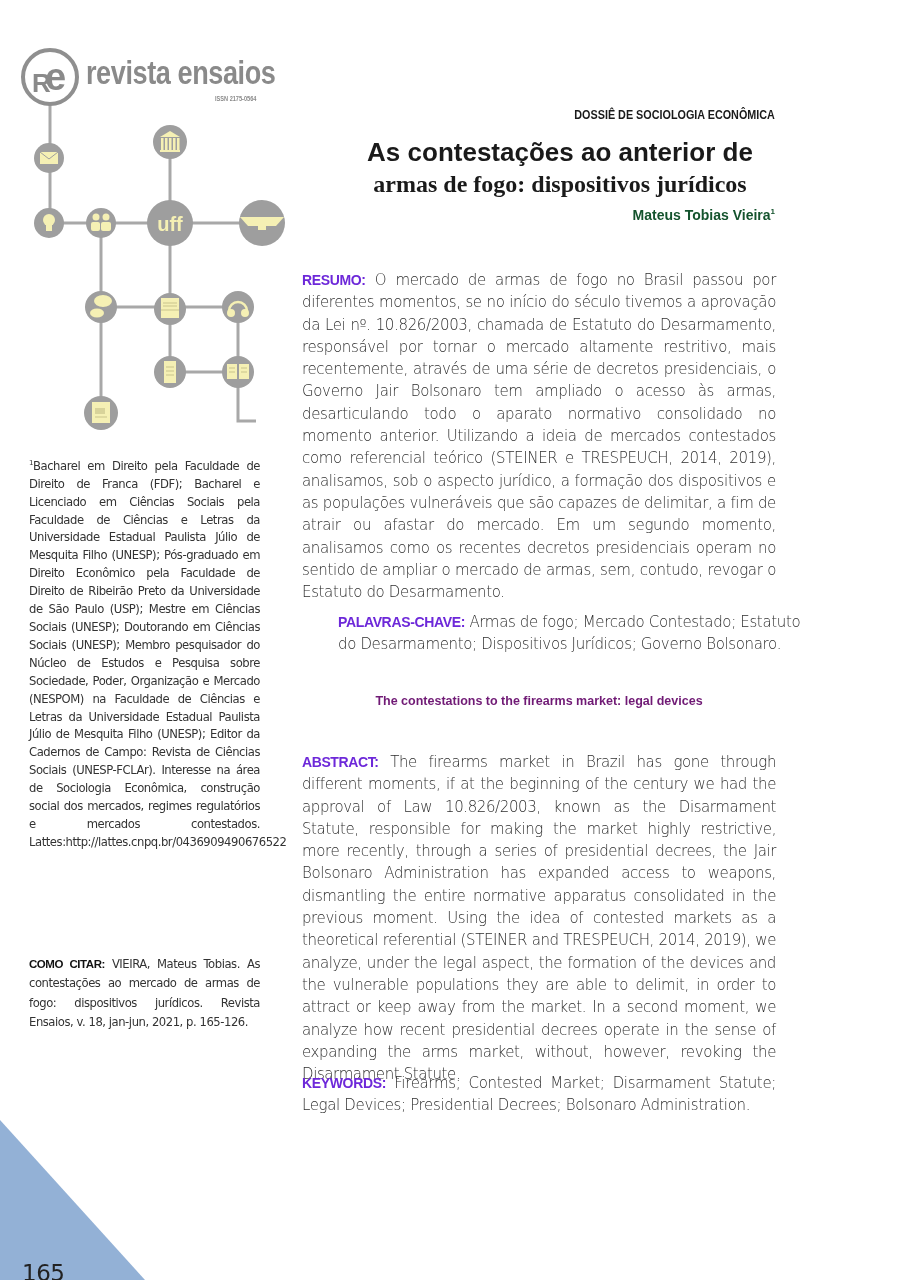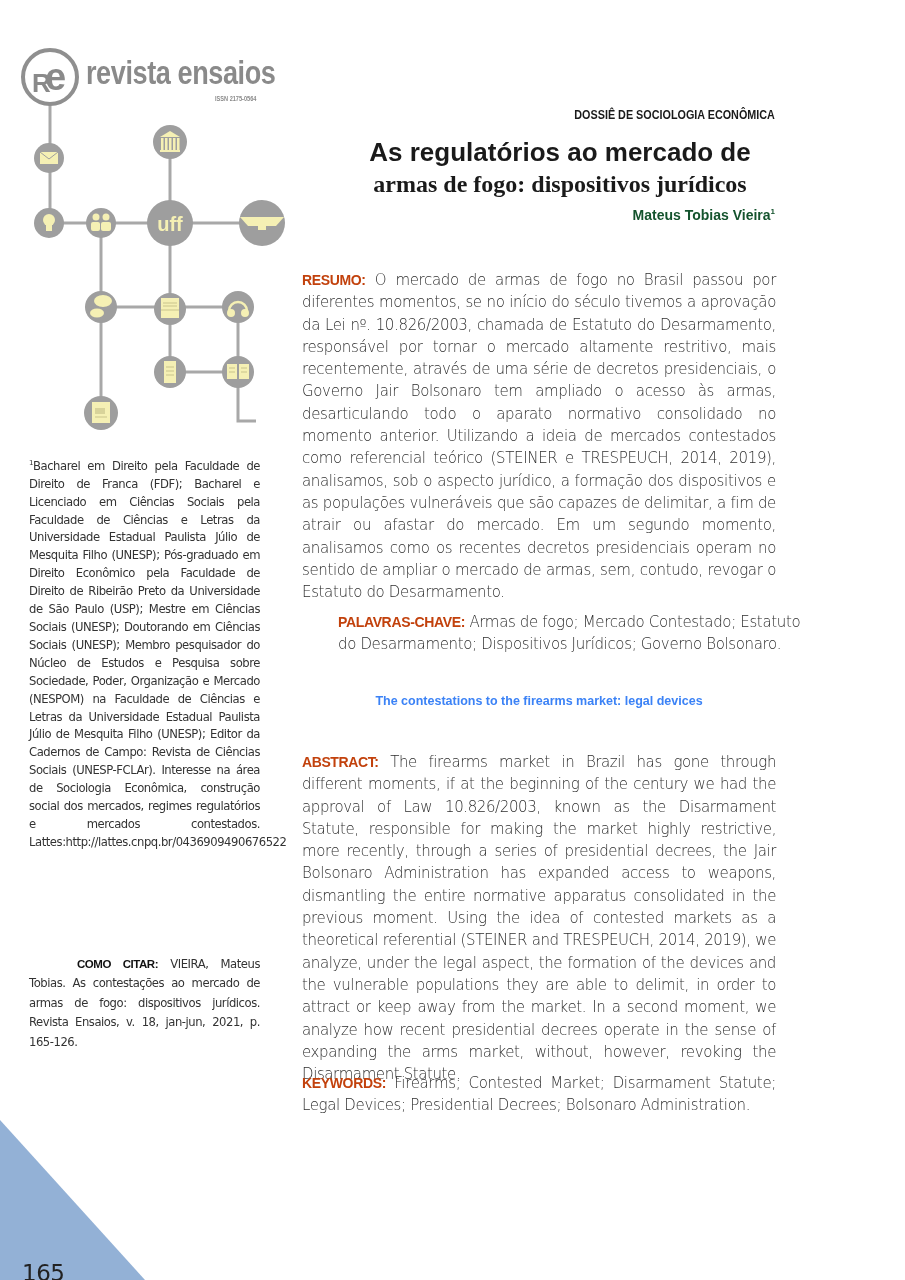--- a/index.html
+++ b/index.html
@@ -37,40 +37,40 @@
     font-family: "Liberation Sans", sans-serif; font-weight: bold;
     font-size: 14px; color: #14532d;
   }
   .author sup { font-size: 8px; }
   .main-col {
     position: absolute; left: 302px; width: 474px;
     font-family: "DejaVu Sans", sans-serif; font-size: 15px; line-height: 22.3px;
     color: #2e2e2e; text-align: justify; font-weight: 300;
   }
   .main-col .lbl {
-    font-family: "Liberation Sans", sans-serif; font-weight: bold; color: #c2410c;
+    font-family: "Liberation Sans", sans-serif; font-weight: bold; color: #6d28d9;
     font-size: 14px;
   }
   #resumo { top: 269px; letter-spacing: -0.35px; }
   #palavras { top: 611px; letter-spacing: -0.35px; }
   #en-title {
     position: absolute; left: 302px; width: 474px; top: 694px; text-align: center;
-    font-family: "Liberation Sans", sans-serif; font-weight: bold; font-size: 12.5px; color: #3b82f6;
+    font-family: "Liberation Sans", sans-serif; font-weight: bold; font-size: 12.5px; color: #701a75;
   }
   #abstract { top: 751px; letter-spacing: -0.4px; }
   #keywords { top: 1072px; letter-spacing: -0.35px; }
   .side-col {
     position: absolute; left: 29px; width: 231px;
     font-family: "DejaVu Sans", sans-serif; font-size: 11.6px; line-height: 17.9px;
     color: #333; text-align: justify; letter-spacing: -0.45px;
   }
   .side-col sup { font-size: 7px; }
   #footnote { top: 455px; }
   #cite { top: 955px; line-height: 19.4px; }
-  #cite .lbl { font-family: "Liberation Sans", sans-serif; font-weight: bold; color:#111; font-size: 11.5px; margin-left: 48px; }
+  #cite .lbl { font-family: "Liberation Sans", sans-serif; font-weight: bold; color:#111; font-size: 11.5px; }
   #corner { position: absolute; left: 0; bottom: 0; }
   #page-number {
     position: absolute; left: 22px; top: 1260px;
     font-family: "DejaVu Sans", sans-serif; font-size: 23px; color: #222; letter-spacing: -0.5px;
   }
 </style>
 </head>
 <body>
 
 <svg id="network" width="300" height="440">
@@ -178,21 +178,21 @@
     <rect x="95" y="408" width="10" height="6" fill="#d8d39a"></rect>
     <line x1="95" y1="417" x2="107" y2="417" stroke="#c9c48c" stroke-width="1"></line>
   </g>
 </svg>
 
 <div class="logo-text">revista ensaios</div>
 <div class="issn">ISSN 2175-0564</div>
 
 <div class="section-label">DOSSIÊ DE SOCIOLOGIA ECONÔMICA</div>
 <div class="title">
-  <div>As regulatórios ao mercado de</div>
+  <div>As contestações ao anterior de</div>
   <div class="line2">armas de fogo: dispositivos jurídicos</div>
 </div>
 <div class="author">
   <span>Mateus Tobias Vieira</span><sup>1</sup>
 </div>
 
 <div id="resumo" class="main-col">
   <span class="lbl">RESUMO:</span>
   <span>O mercado de armas de fogo no Brasil passou por diferentes momentos, se no início do século tivemos a aprovação da Lei nº. 10.826/2003, chamada de Estatuto do Desarmamento, responsável por tornar o mercado altamente restritivo, mais recentemente, através de uma série de decretos presidenciais, o Governo Jair Bolsonaro tem ampliado o acesso às armas, desarticulando todo o aparato normativo consolidado no momento anterior. Utilizando a ideia de mercados contestados como referencial teórico (STEINER e TRESPEUCH, 2014, 2019), analisamos, sob o aspecto jurídico, a formação dos dispositivos e as populações vulneráveis que são capazes de delimitar, a fim de atrair ou afastar do mercado. Em um segundo momento, analisamos como os recentes decretos presidenciais operam no sentido de ampliar o mercado de armas, sem, contudo, revogar o Estatuto do Desarmamento.</span>
 </div>

